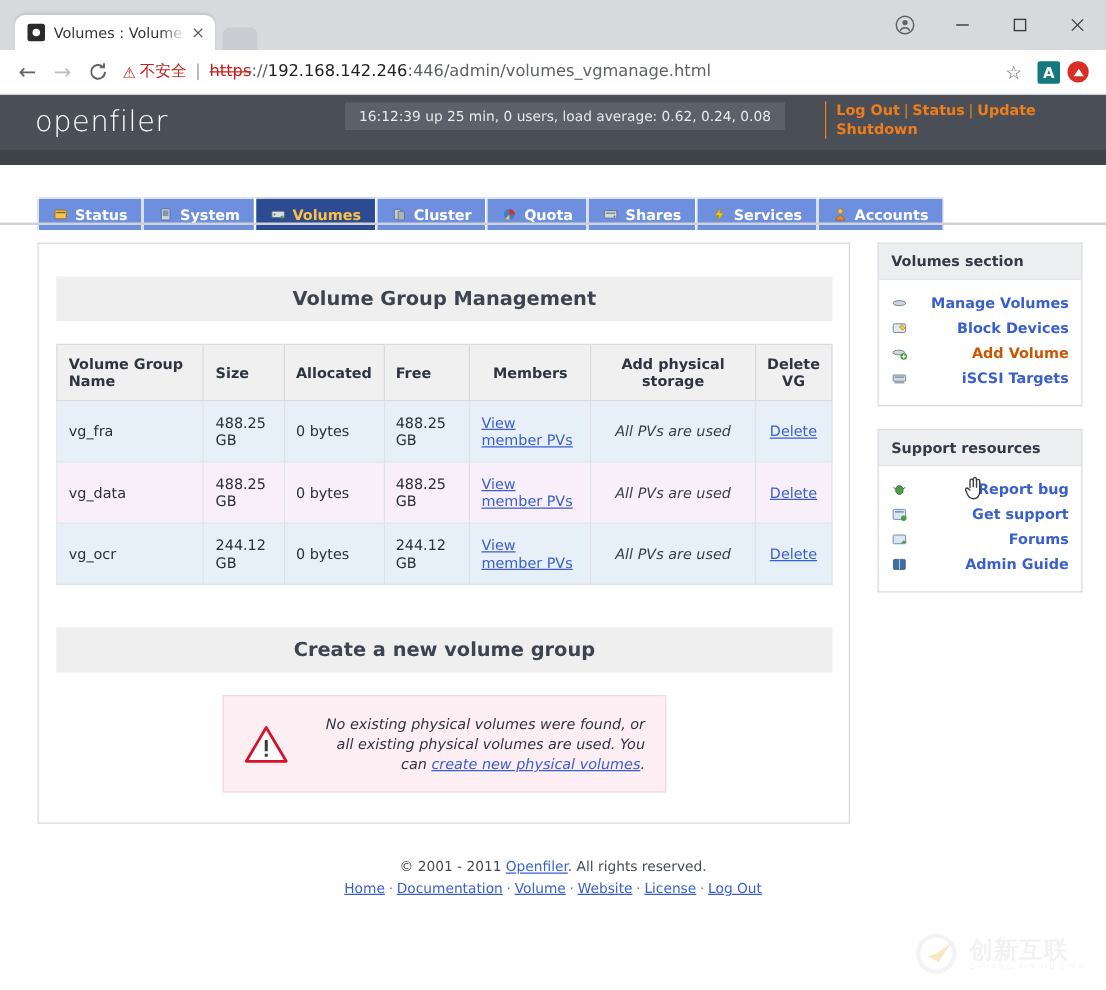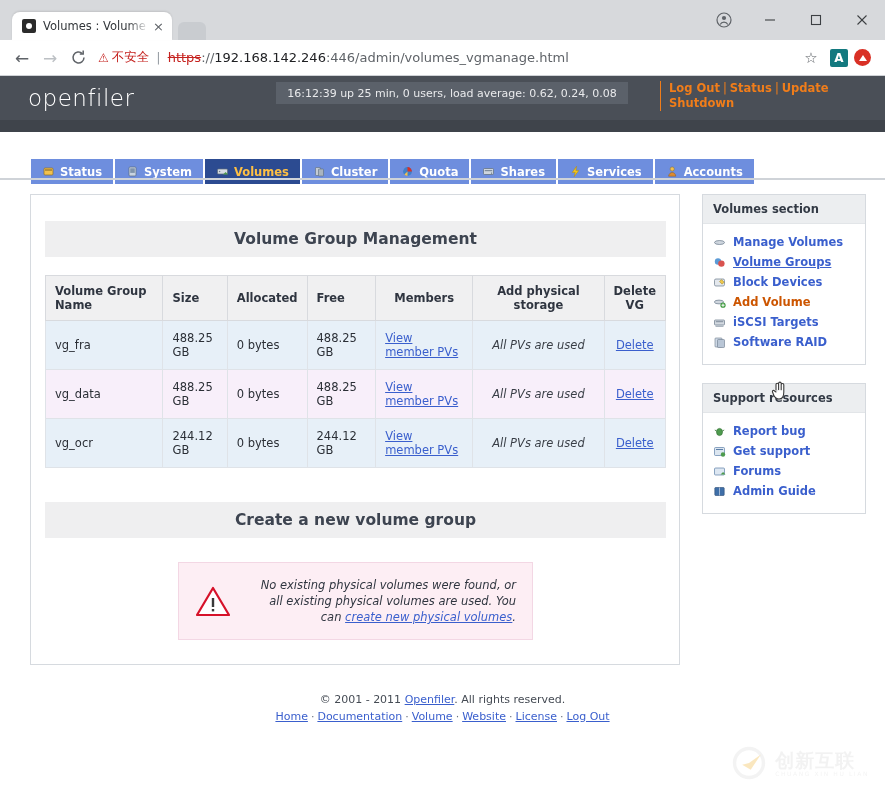--- a/index.html
+++ b/index.html
@@ -130,21 +130,21 @@
   .of-body { display:flex; padding:14px 10px 0 30px; gap:22px; }
 
   .of-content {
     width:650px; background:#fff; border:1px solid #d6dadf;
     padding:20px 13px 24px 14px; min-height:447px;
   }
   .of-panelbar {
     background:#efeff0; color:#3d4450; font-size:15.5px; font-weight:bold;
     text-align:center; padding:9px 0; margin:6px 0 18px 0;
   }
-  .of-panelbar.second { margin-top:34px; margin-bottom:24px; }
+  .of-panelbar.second { margin-top:34px; margin-bottom:18px; }
 
   table.vg { width:100%; border-collapse:collapse; font-size:11.5px; }
   table.vg th {
     background:#f0f0f1; color:#2f3540; font-weight:bold; font-size:11.5px;
     text-align:left; padding:8px 9px; border:1px solid #d8dade;
     vertical-align:middle;
   }
   table.vg th.ctr { text-align:center; }
   table.vg td {
     padding:10px 9px; border:1px solid #dfe3e8; color:#2b2f36;
@@ -179,21 +179,21 @@
     background:#fff; border:1px solid #d6dadf; margin-bottom:18px;
     padding-bottom:10px;
   }
   .side-head {
     background:#eceef0; color:#333a45; font-size:11.5px; font-weight:bold;
     padding:7px 10px; border-bottom:1px solid #e2e5e8;
   }
   .side-list { padding:8px 10px 2px 10px; }
   .side-item {
     display:flex; align-items:center; gap:7px; padding:3px 0;
-    font-size:11.5px; font-weight:bold; color:#3a5fcd;
+    font-size:11.5px; font-weight:bold; color:#3a5fcd;justify-content:space-between;
   }
   .side-item.current span.lbl { text-decoration:underline; }
   .side-item.hovered { color:#cc5500; }
   .side-ico { width:13px; height:13px; flex:0 0 auto; display:block; }
 
   .of-footer {
     text-align:center; font-size:11px; color:#454b54; padding-top:26px;
     line-height:17px;
   }
   .of-footer a { color:#3a5fcd; text-decoration:underline; }
@@ -434,27 +434,20 @@
           <div class="side-head">Volumes section</div>
           <div class="side-list">
 
             <div class="side-item">
               <svg class="side-ico" viewBox="0 0 13 13">
                   <ellipse cx="6.5" cy="6.5" rx="5" ry="2" fill="#cfd6de" stroke="#69788a" stroke-width=".7"></ellipse>
                 </svg>
               <span class="lbl">Manage Volumes</span>
             </div>
 
-            <div class="side-item current">
-              <svg class="side-ico" viewBox="0 0 13 13">
-                  <circle cx="5" cy="5.5" r="3.2" fill="#5c9bd6"></circle>
-                  <circle cx="8.4" cy="7.6" r="3.2" fill="#d9534f"></circle>
-                </svg>
-              <span class="lbl">Volume Groups</span>
-            </div>
 
             <div class="side-item">
               <svg class="side-ico" viewBox="0 0 13 13">
                   <rect x="1.5" y="3" width="10" height="7" rx="1.4" fill="#e4e8ed" stroke="#69788a" stroke-width=".7"></rect>
                   <path d="M8.5 3.6l2.6 2.6-2 2-2.6-2.6z" fill="#f0c94a" stroke="#9b7c16" stroke-width=".5"></path>
                 </svg>
               <span class="lbl">Block Devices</span>
             </div>
 
             <div class="side-item hovered">
@@ -469,27 +462,20 @@
 
             <div class="side-item">
               <svg class="side-ico" viewBox="0 0 13 13">
                   <rect x="1.5" y="4" width="10" height="5" rx=".8" fill="#d3d9e0" stroke="#69788a" stroke-width=".7"></rect>
                   <rect x="2.8" y="5.2" width="7.4" height="1" fill="#7f8c9b"></rect>
                   <rect x="2.5" y="9.6" width="8" height="1.2" fill="#9aa5b1"></rect>
                 </svg>
               <span class="lbl">iSCSI Targets</span>
             </div>
 
-            <div class="side-item">
-              <svg class="side-ico" viewBox="0 0 13 13">
-                  <rect x="2" y="2" width="7" height="9" rx=".8" fill="#cfd9e6" stroke="#69788a" stroke-width=".6"></rect>
-                  <rect x="4.5" y="3.5" width="7" height="8" rx=".8" fill="#b9c6d6" stroke="#69788a" stroke-width=".6"></rect>
-                </svg>
-              <span class="lbl">Software RAID</span>
-            </div>
 
           </div>
         </div>
 
         <div class="side-panel">
           <div class="side-head">Support resources</div>
           <div class="side-list">
 
             <div class="side-item">
               <svg class="side-ico" viewBox="0 0 13 13">

